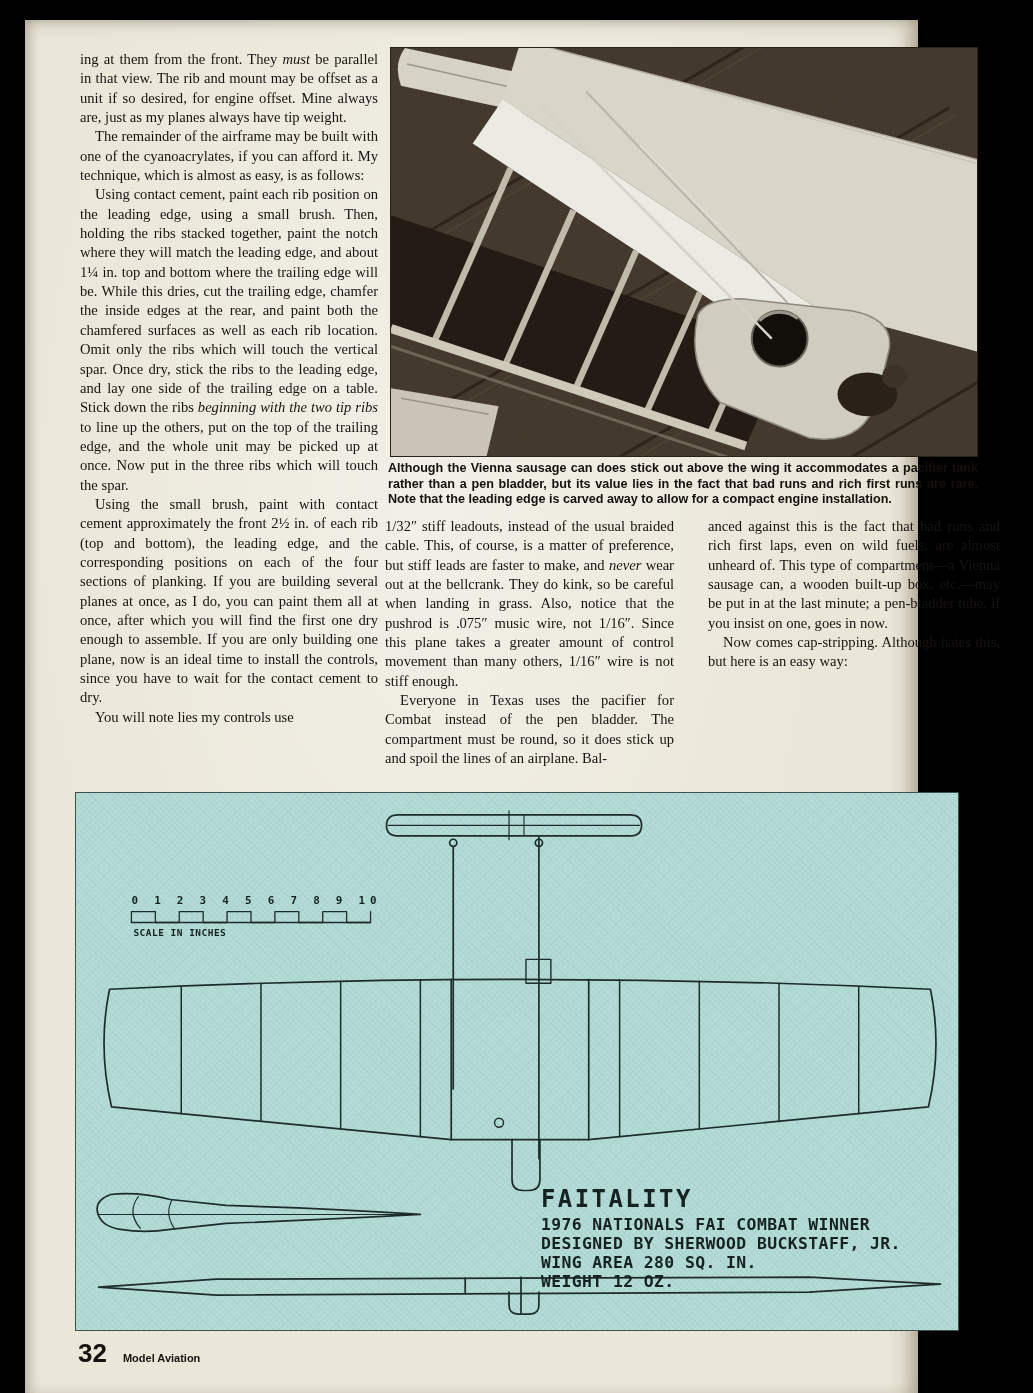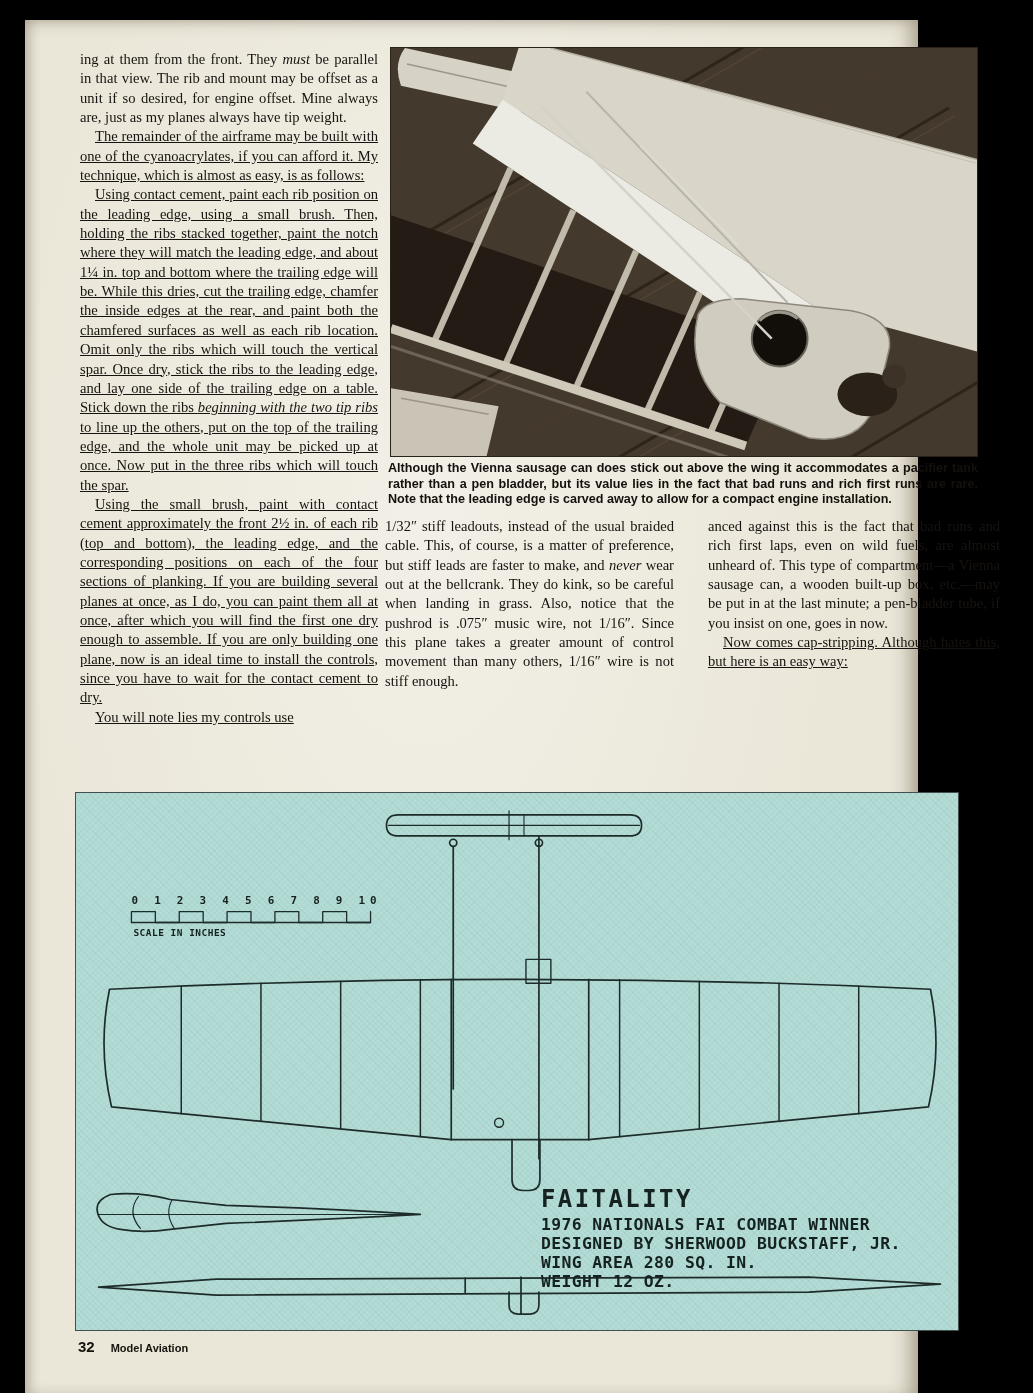--- a/index.html
+++ b/index.html
@@ -11,21 +11,21 @@
     background: #eae6d8;
     background-image: radial-gradient(ellipse at 45% 35%, rgba(255,255,255,0.38), rgba(0,0,0,0) 62%);
     box-shadow: inset -10px 0 18px rgba(80,65,40,.30),
                 inset 0 -8px 16px rgba(80,65,40,.20),
                 inset 6px 0 10px rgba(80,65,40,.14);
   }
   .abs { position: absolute; }
 
   .col { font-size: 14.6px; line-height: 19.35px; color: #171310; }
   .col p { text-align: justify; }
-  .col p.ind { text-indent: 15px; text-decoration: underline; }
+  .col p.ind { text-indent: 15px; }
   .col i { font-style: italic; }
 
   .photo { background: #44392d; overflow: hidden; border: 1px solid #2a2219; }
   .photo svg { display: block; width: 100%; height: 100%; }
 
   .caption {
     font-family: "Liberation Sans", sans-serif; font-weight: bold;
     font-size: 12.6px; line-height: 15.6px; color: #14100d; text-align: justify;
   }
 
@@ -37,21 +37,21 @@
       repeating-linear-gradient(-45deg, rgba(15,70,70,.04) 0 1px, transparent 1px 4px);
   }
   .plan svg { display: block; width: 100%; height: 100%; }
   .plan text { font-family: "DejaVu Sans Mono", monospace; fill: #15211f; }
   .plan-title { font-size: 24px; font-weight: bold; letter-spacing: 2.5px; }
   .plan-sub   { font-size: 16.5px; font-weight: bold; letter-spacing: 0.4px; }
   .scale-num  { font-size: 11px; font-weight: bold; }
   .scale-label{ font-size: 9.5px; font-weight: bold; letter-spacing: 0.5px; }
 
   .footer { font-family: "Liberation Sans", sans-serif; color: #16120e; }
-  .footer .num { font-size: 15px; font-weight: bold; }
+  .footer .num { font-size: 26px; font-weight: bold; }
   .footer .mag { font-size: 11px; font-weight: bold; margin-left: 16px; }
 </style>
 </head>
 <body>
 
 <div class="page">
 
   <div class="abs col" style="left:55px; top:30px; width:298px;">
     <p><span>ing at them from the front. They </span><i>must</i><span> be parallel in that view. The rib and mount may be offset as a unit if so desired, for engine offset. Mine always are, just as my planes always have tip weight.</span></p>
     <p class="ind">The remainder of the airframe may be built with one of the cyanoacrylates, if you can afford it. My technique, which is almost as easy, is as follows:</p>
@@ -112,20 +112,21 @@
         <path d="M0,342 L108,360 L96,410 L0,410 Z" fill="#c9c4b6"></path>
         <line x1="10" y1="352" x2="98" y2="368" stroke="#9a9486" stroke-width="1.5"></line>
       </g>
     </svg>
   </div>
 
   <div class="abs caption" style="left:363px; top:441px; width:590px;">Although the Vienna sausage can does stick out above the wing it accommodates a pacifier tank rather than a pen bladder, but its value lies in the fact that bad runs and rich first runs are rare. Note that the leading edge is carved away to allow for a compact engine installation.</div>
 
   <div class="abs col" style="left:360px; top:497px; width:289px;">
     <p><span>1/32″ stiff leadouts, instead of the usual braided cable. This, of course, is a matter of preference, but stiff leads are faster to make, and </span><i>never</i><span> wear out at the bellcrank. They do kink, so be careful when landing in grass. Also, notice that the pushrod is .075″ music wire, not 1/16″. Since this plane takes a greater amount of control movement than many others, 1/16″ wire is not stiff enough.</span></p>
+    <p class="ind">Everyone in Texas uses the pacifier for Combat instead of the pen bladder. The compartment must be round, so it does stick up and spoil the lines of an airplane. Bal-</p>
   </div>
 
   <div class="abs col" style="left:659px; top:497px; width:292px;margin-left:24px;">
     <p>anced against this is the fact that bad runs and rich first laps, even on wild fuels, are almost unheard of. This type of compartment—a Vienna sausage can, a wooden built-up box, etc.—may be put in at the last minute; a pen-bladder tube, if you insist on one, goes in now.</p>
     <p class="ind">Now comes cap-stripping. Although hates this, but here is an easy way:</p>
   </div>
 
   <div class="abs plan" style="left:50px; top:772px; width:884px; height:539px;">
     <svg viewBox="0 0 884 539">
       <g fill="none" stroke="#1d2b29" stroke-width="1.7" stroke-linejoin="round" stroke-linecap="round">

